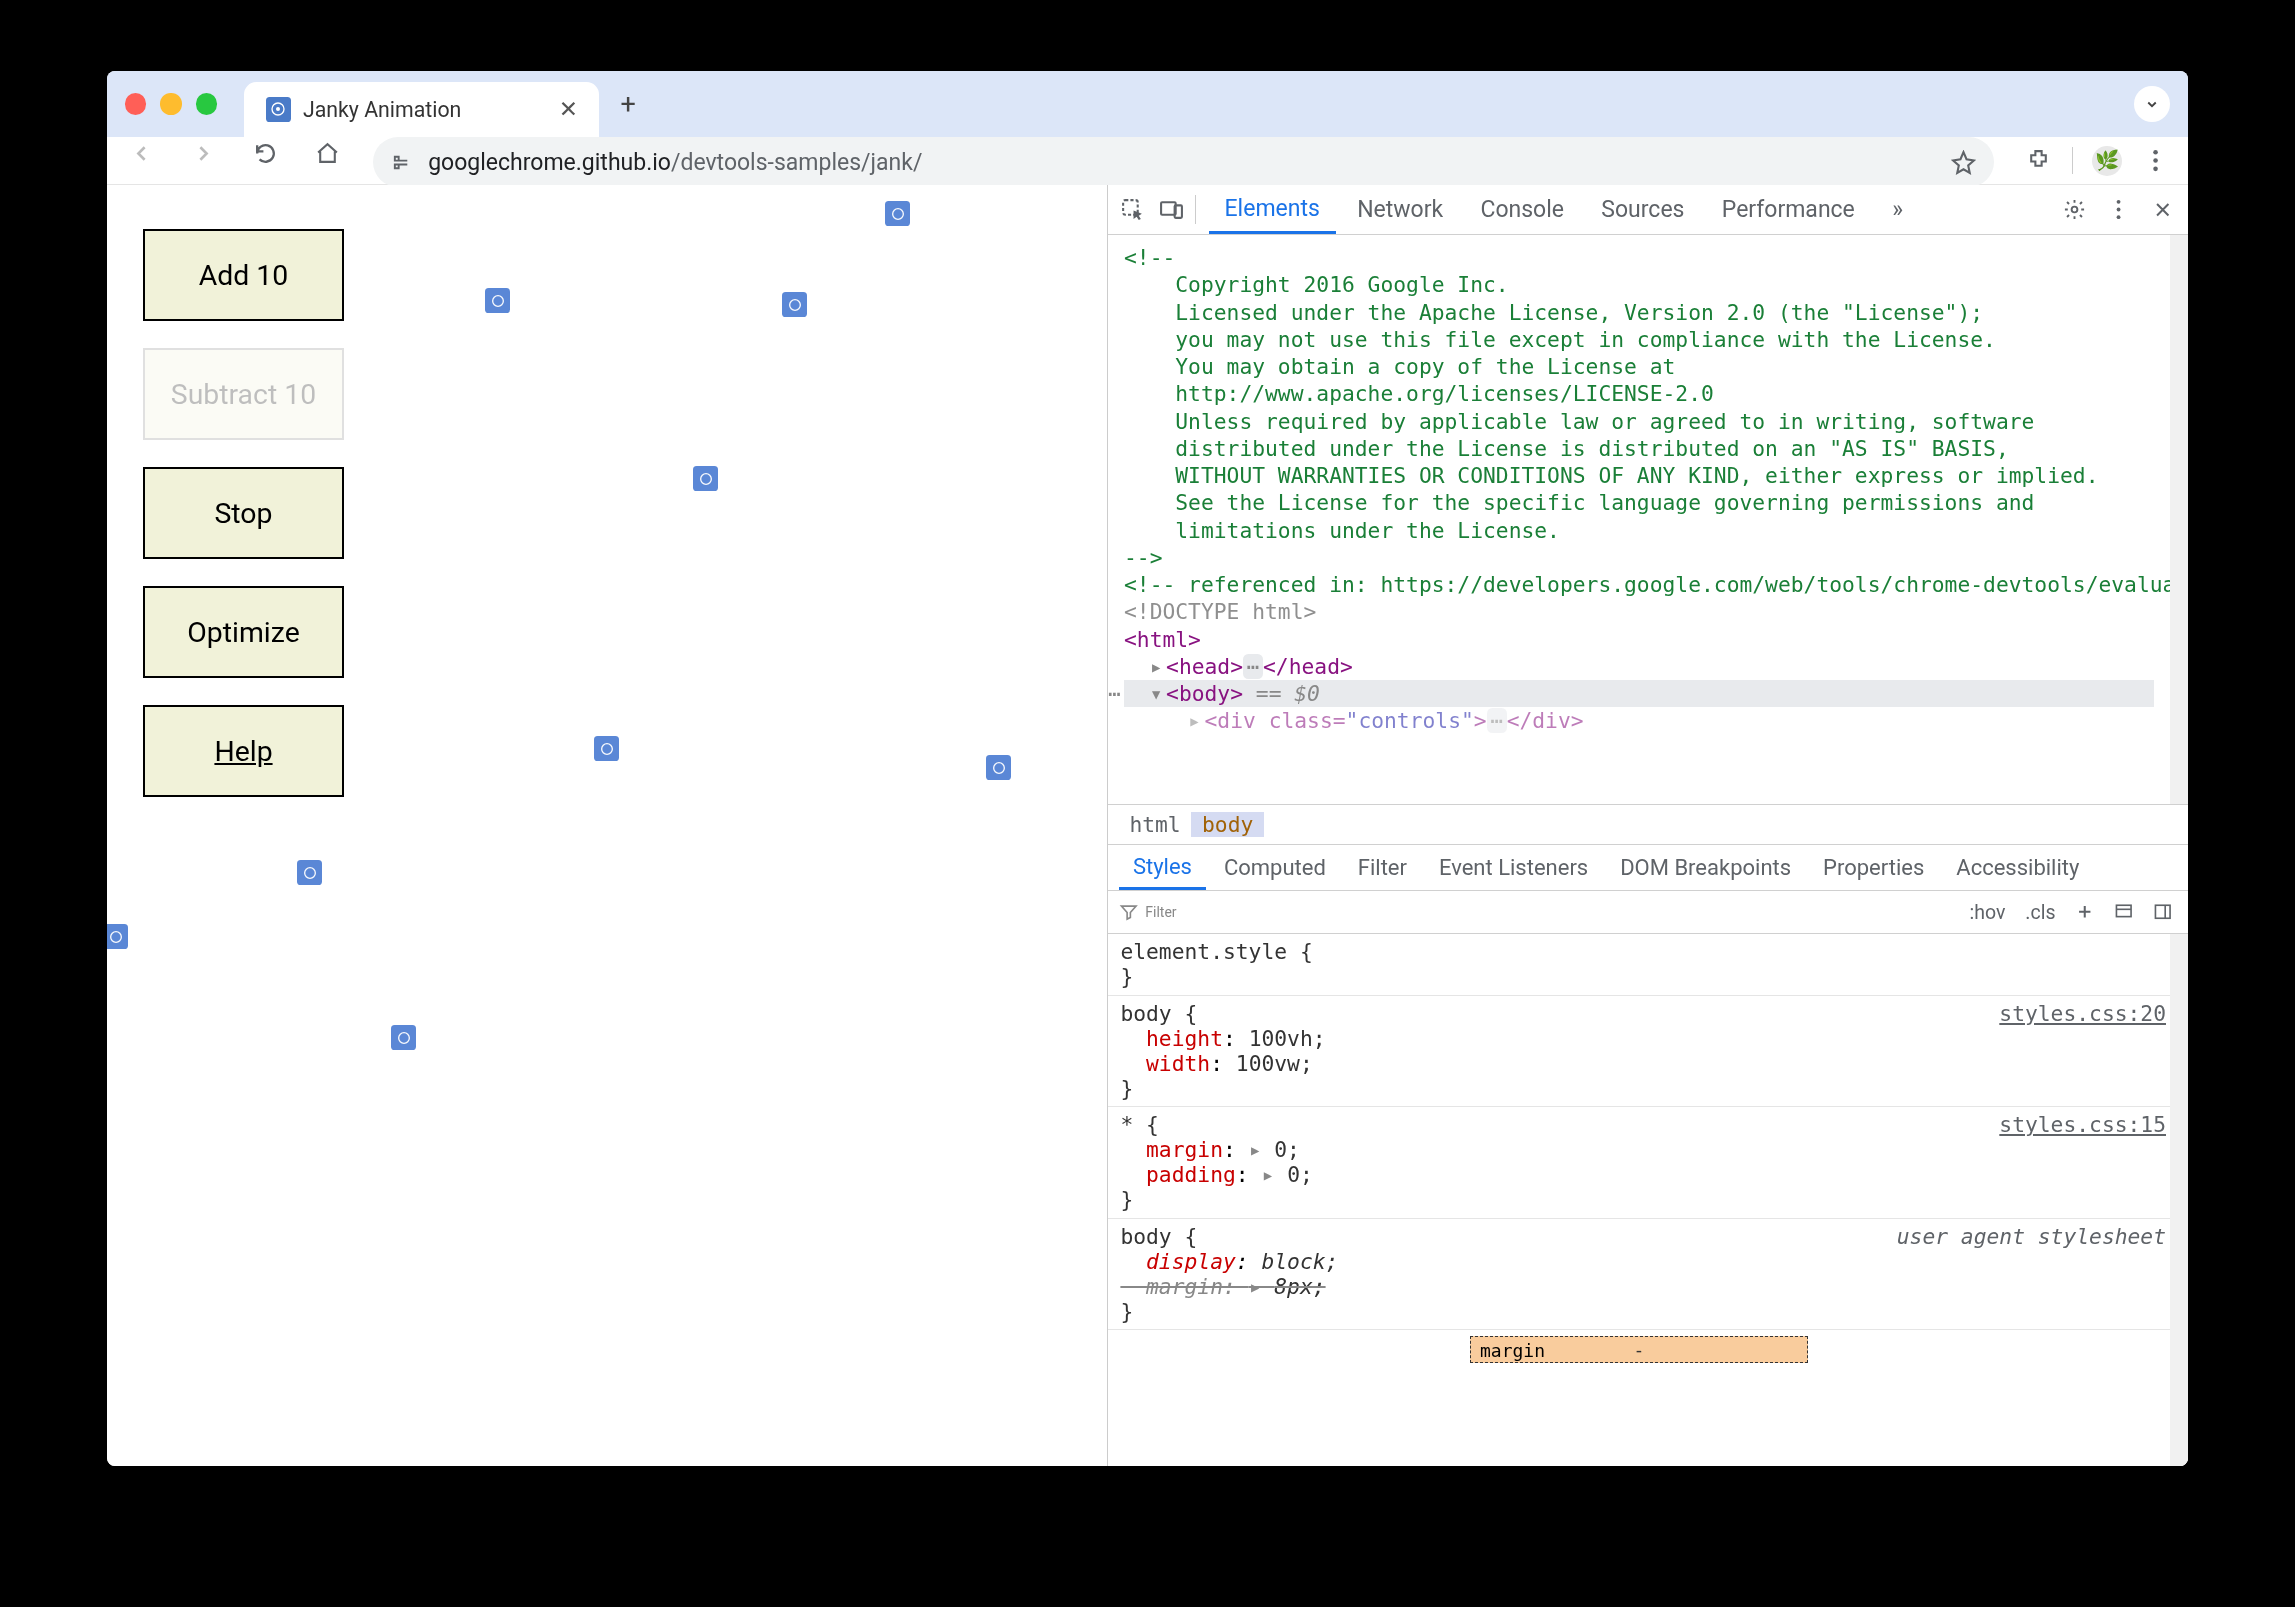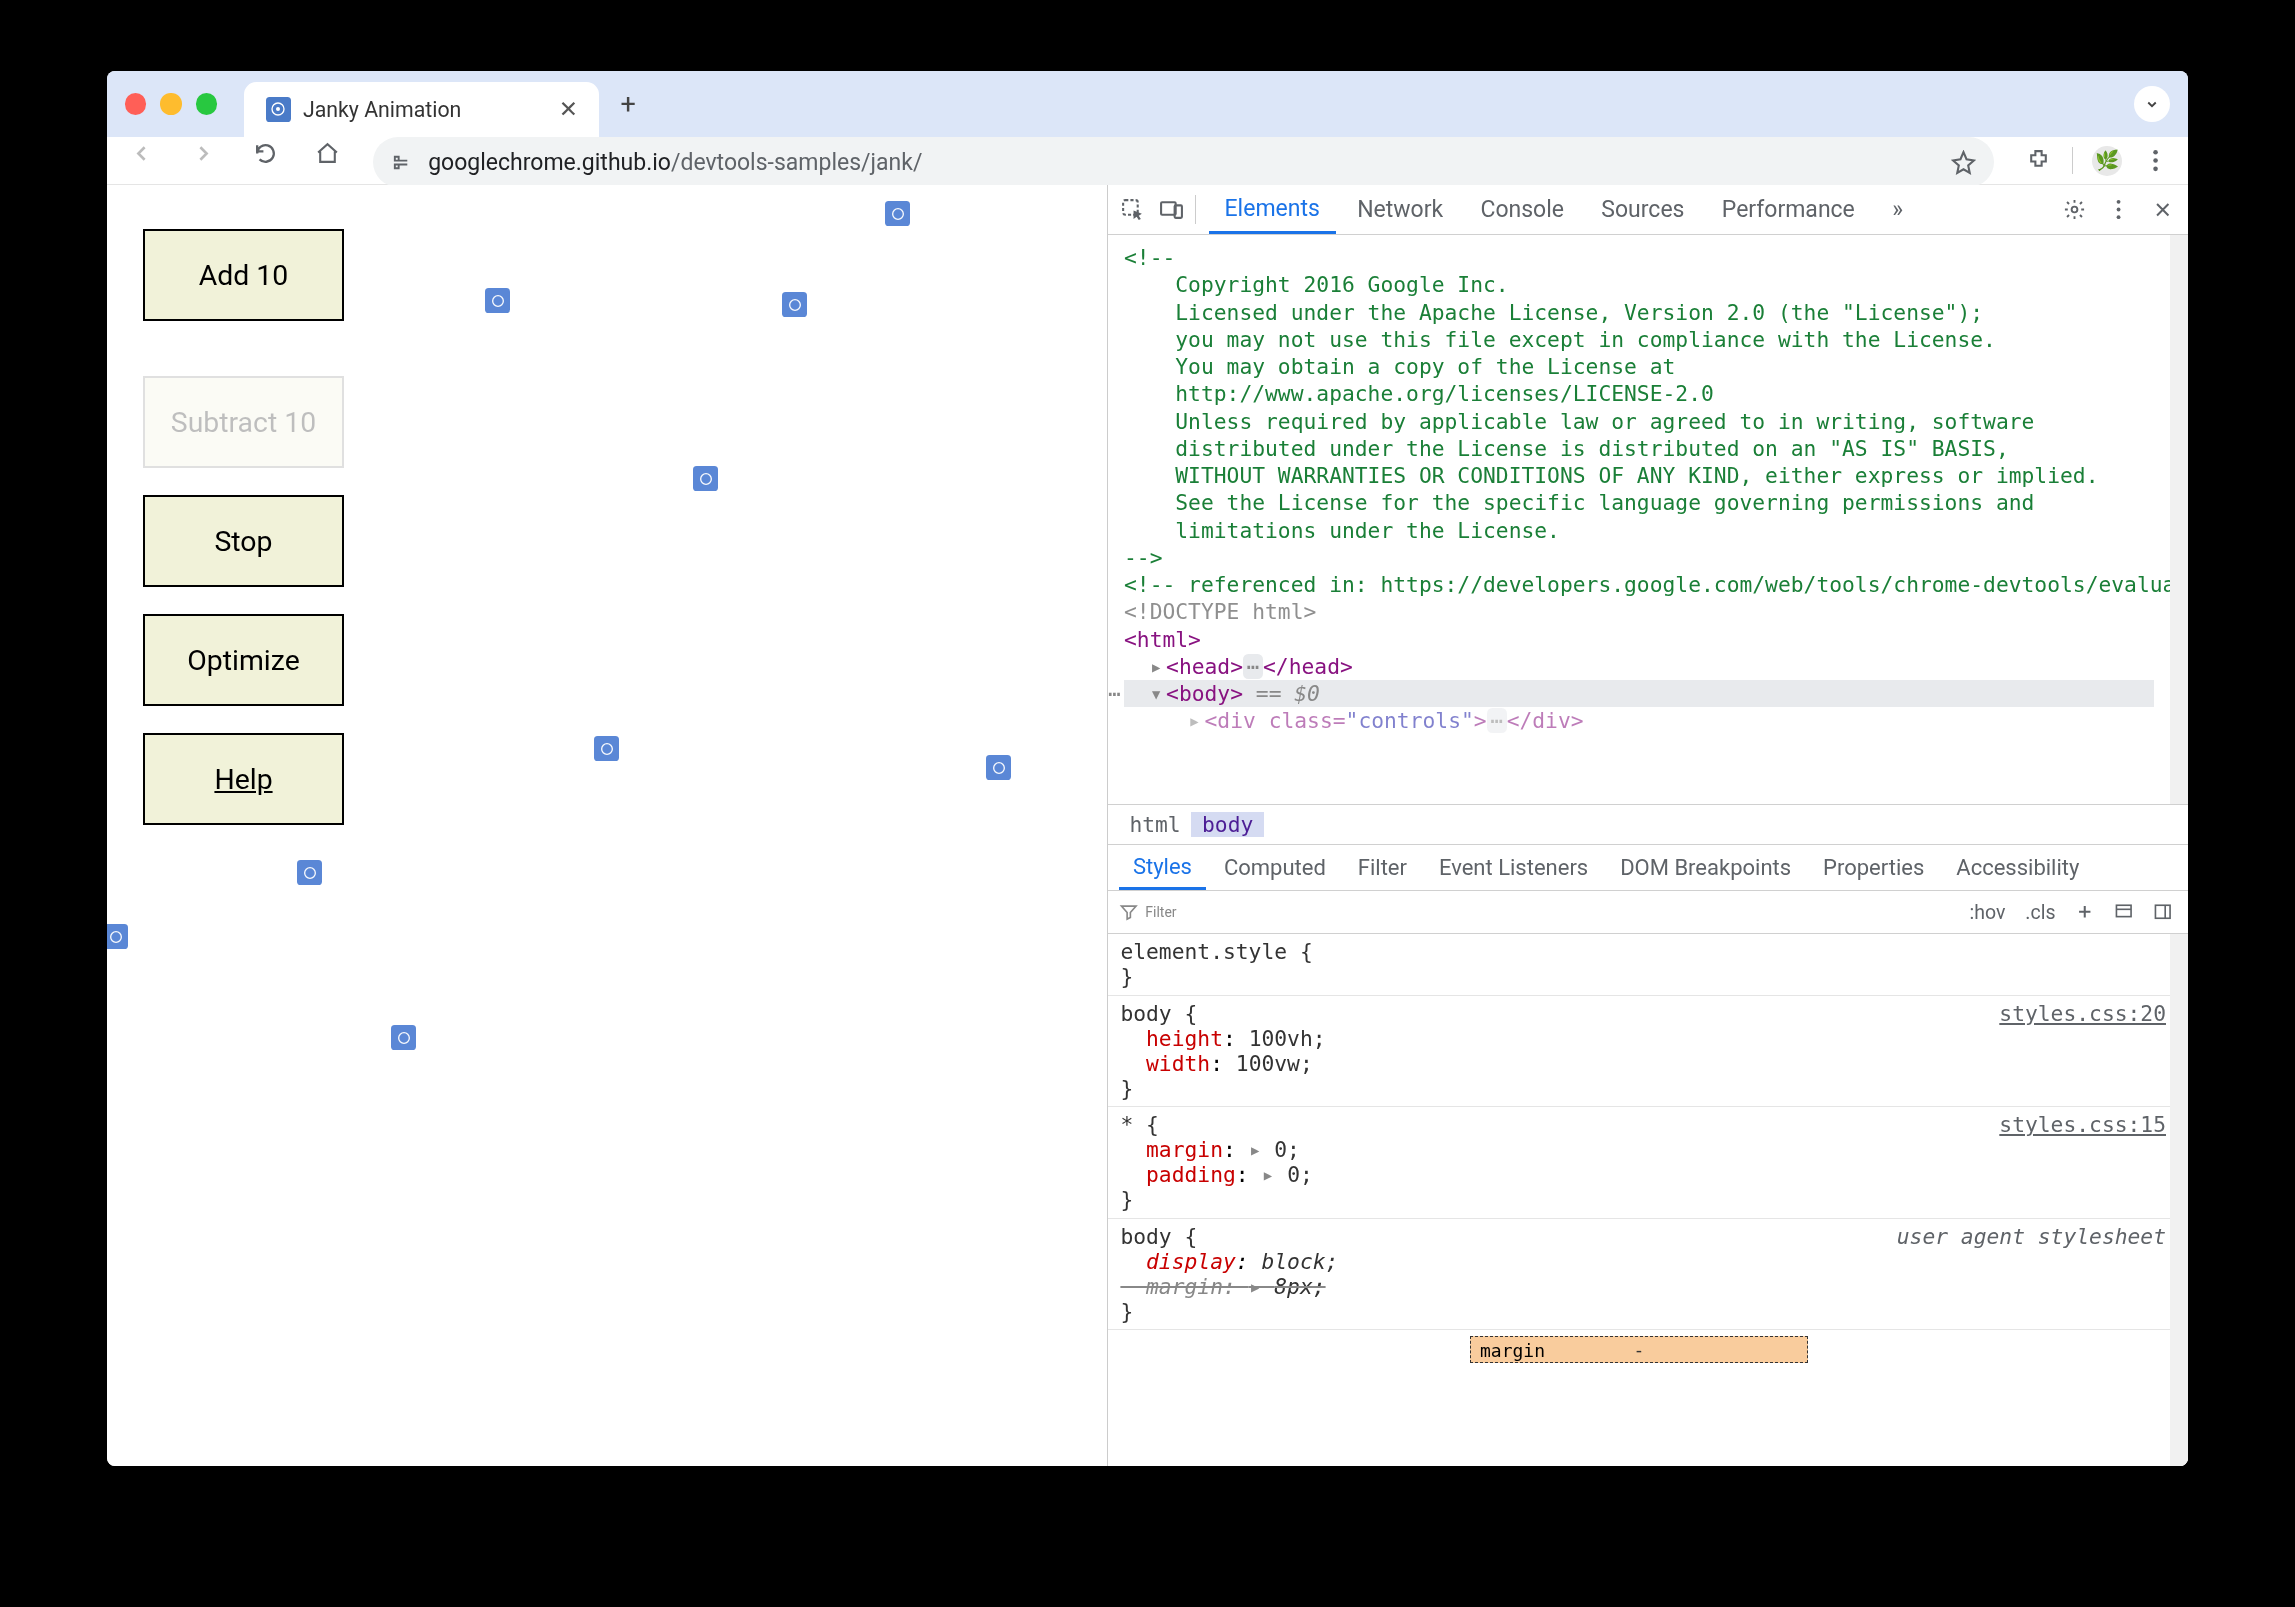--- a/index.html
+++ b/index.html
@@ -86,21 +86,21 @@
 }
 .controls {
   position:absolute; top: 44px; left: 36px;
   display:flex; flex-direction:column; gap: 27px;
 }
 .ctl-btn {
   width: 201px; height: 92px; border: 2.7px solid #000;
   background: #f1f2d9; font-size: 28.4px; font-family: inherit;
   display:flex; align-items:center; justify-content:center;text-align:center;
 }
-.ctl-btn.disabled { opacity:.25; border-color:#888;margin-top:28px; }
+.ctl-btn.disabled { opacity:.25; border-color:#888; }
 .ctl-btn.help { text-decoration: underline; }
 .mover {
   position:absolute; width:25px; height:25px; background:#5a87d6;
   border-radius:3.6px; display:flex;align-items:center;justify-content:center;
 }
 .mover svg { width:16px;height:16px; fill:#fff; opacity:.95; }
 
 .devtools {
   width: 1080px; background:#fff;
   display:flex; flex-direction:column;
@@ -131,21 +131,21 @@
 .ellipsis-pill { background:#e8eaed; border-radius:5.3px; padding:0 3.6px; color:#888; }
 .gutter-dots { position:absolute; left:0; color:#888; }
 .child-line { color:#881280; }
 .child-line .str { color:#1a1aa6; }
 
 .dt-crumb { height:41px; border-top:0.9px solid #d0d0d0; border-bottom:0.9px solid #d0d0d0;
   display:flex; align-items:center; padding:0 10.7px; font-size:21.3px; gap:0;
   font-family: Menlo, Consolas, monospace;
 }
 .crumb { color:#5f6368; padding:0 10.7px; }
-.crumb.active { background:#d5dbf2; color:#4c1d95; }
+.crumb.active { background:#d5dbf2; color:#a16207; }
 
 .dt-subtabs {
   height:46px; border-bottom:0.9px solid #d0d0d0;
   display:flex; align-items:center; padding:0 10.7px; gap:3.6px;
 }
 .sub-tab { font-size:22px; color:#5f6368; padding:0 14.2px; height:100%;display:flex;align-items:center;}
 .sub-tab.active { color:#1a73e8; border-bottom:3.6px solid #1a73e8; }
 .dt-filterbar {
   height:43px; border-bottom:0.9px solid #d0d0d0; display:flex; align-items:center;
   padding:0 10.7px; gap:10.7px;

